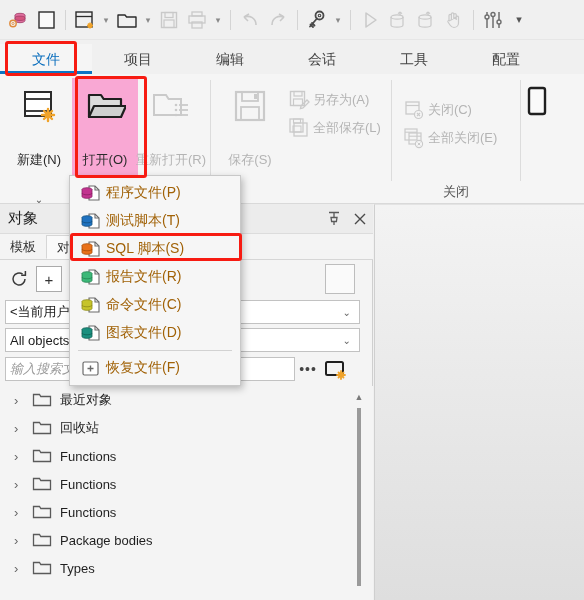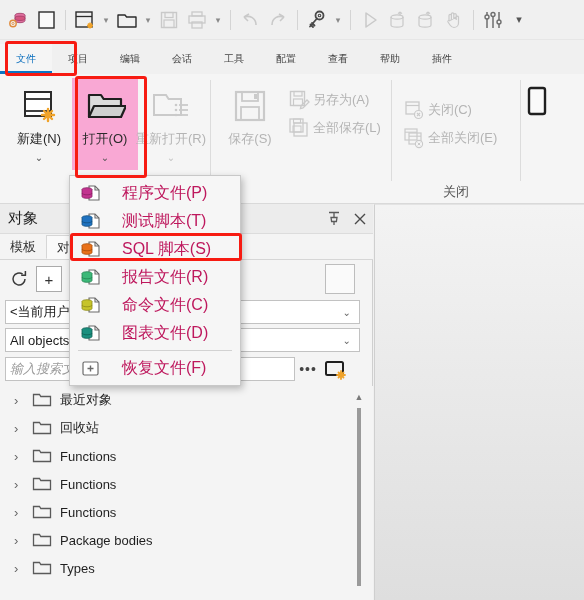--- a/index.html
+++ b/index.html
@@ -33,22 +33,22 @@
   .tb-sep { width: 1px; height: 20px; background: #d4d4d4; margin: 0 5px; flex: 0 0 auto; }
   .tb-spacer { flex: 1 1 auto; }
 
   
   .tabs {
     position: absolute; left: 0; top: 40px; width: 584px; height: 34px;
     background: #f0f0f0;
     display: flex; align-items: flex-end;
   }
   .tab {
-    padding: 0 16px; height: 30px; line-height: 30px;
-    font-size: 10px; color: #444; white-space: nowrap;
+    padding: 0 32px; height: 30px; line-height: 30px;
+    font-size: 14px; color: #444; white-space: nowrap;
   }
   .tab.active {
     color: #0a6ebd; background: #f5f5f5;
     border-bottom: 3px solid #0c74c4;
   }
 
   
   .ribbon {
     position: absolute; left: 0; top: 74px; width: 584px; height: 130px;
     background: #f5f5f5;
@@ -60,20 +60,21 @@
   .rgroup-label {
     height: 18px; line-height: 14px; text-align: center;
     font-size: 13px; color: #555;
   }
   .rsep { width: 1px; background: #dcdcdc; margin: 6px 0 22px 0; flex: 0 0 auto; }
 
   .bigbtn {
     width: 66px; min-height: 92px;
     display: flex; flex-direction: column; align-items: center;
     padding-top: 6px;
+    gap: 21px;
   }
   .bigbtn.active { background: #f9a8d4; }
   .bigbtn .icon { height: 44px; display: flex; align-items: center; justify-content: center; }
   .bigbtn .lbl { font-size: 13px; color: #2b2b2b; margin-top: 2px; text-align: center; white-space: nowrap; }
   .bigbtn .dd { font-size: 10px; color: #555; margin-top: 4px; }
   .bigbtn.disabled .lbl { color: #b4b4b4; }
   .bigbtn.disabled .dd { color: #c4c4c4; }
 
   .smallcol { display: flex; flex-direction: column; padding-top: 8px; }
   .smallbtn { display: flex; align-items: center; height: 28px; padding: 0 4px; white-space: nowrap; }
@@ -171,21 +172,21 @@
 
   
   .menu {
     position: absolute; left: 69px; top: 175px; width: 172px;
     background: #f6f6f6; border: 1px solid #c8c8c8;
     box-shadow: 2px 3px 7px rgba(0,0,0,0.25);
     z-index: 50; padding: 3px 0;
   }
   .mitem { display: flex; align-items: center; height: 28px; padding-left: 6px; }
   .mitem .micon { width: 30px; display: flex; align-items: center; justify-content: center; }
-  .mitem .mlabel { font-size: 16px; color: #be185d; white-space: nowrap; margin-left: 16px; }
+  .mitem .mlabel { font-size: 14px; color: #a16207; white-space: nowrap; }
   .msep { height: 1px; background: #d2d2d2; margin: 3px 8px; }
 
   svg { display: block; }
 </style>
 </head>
 <body>
 
 <div id="app">
 
   <div class="toolbar">

